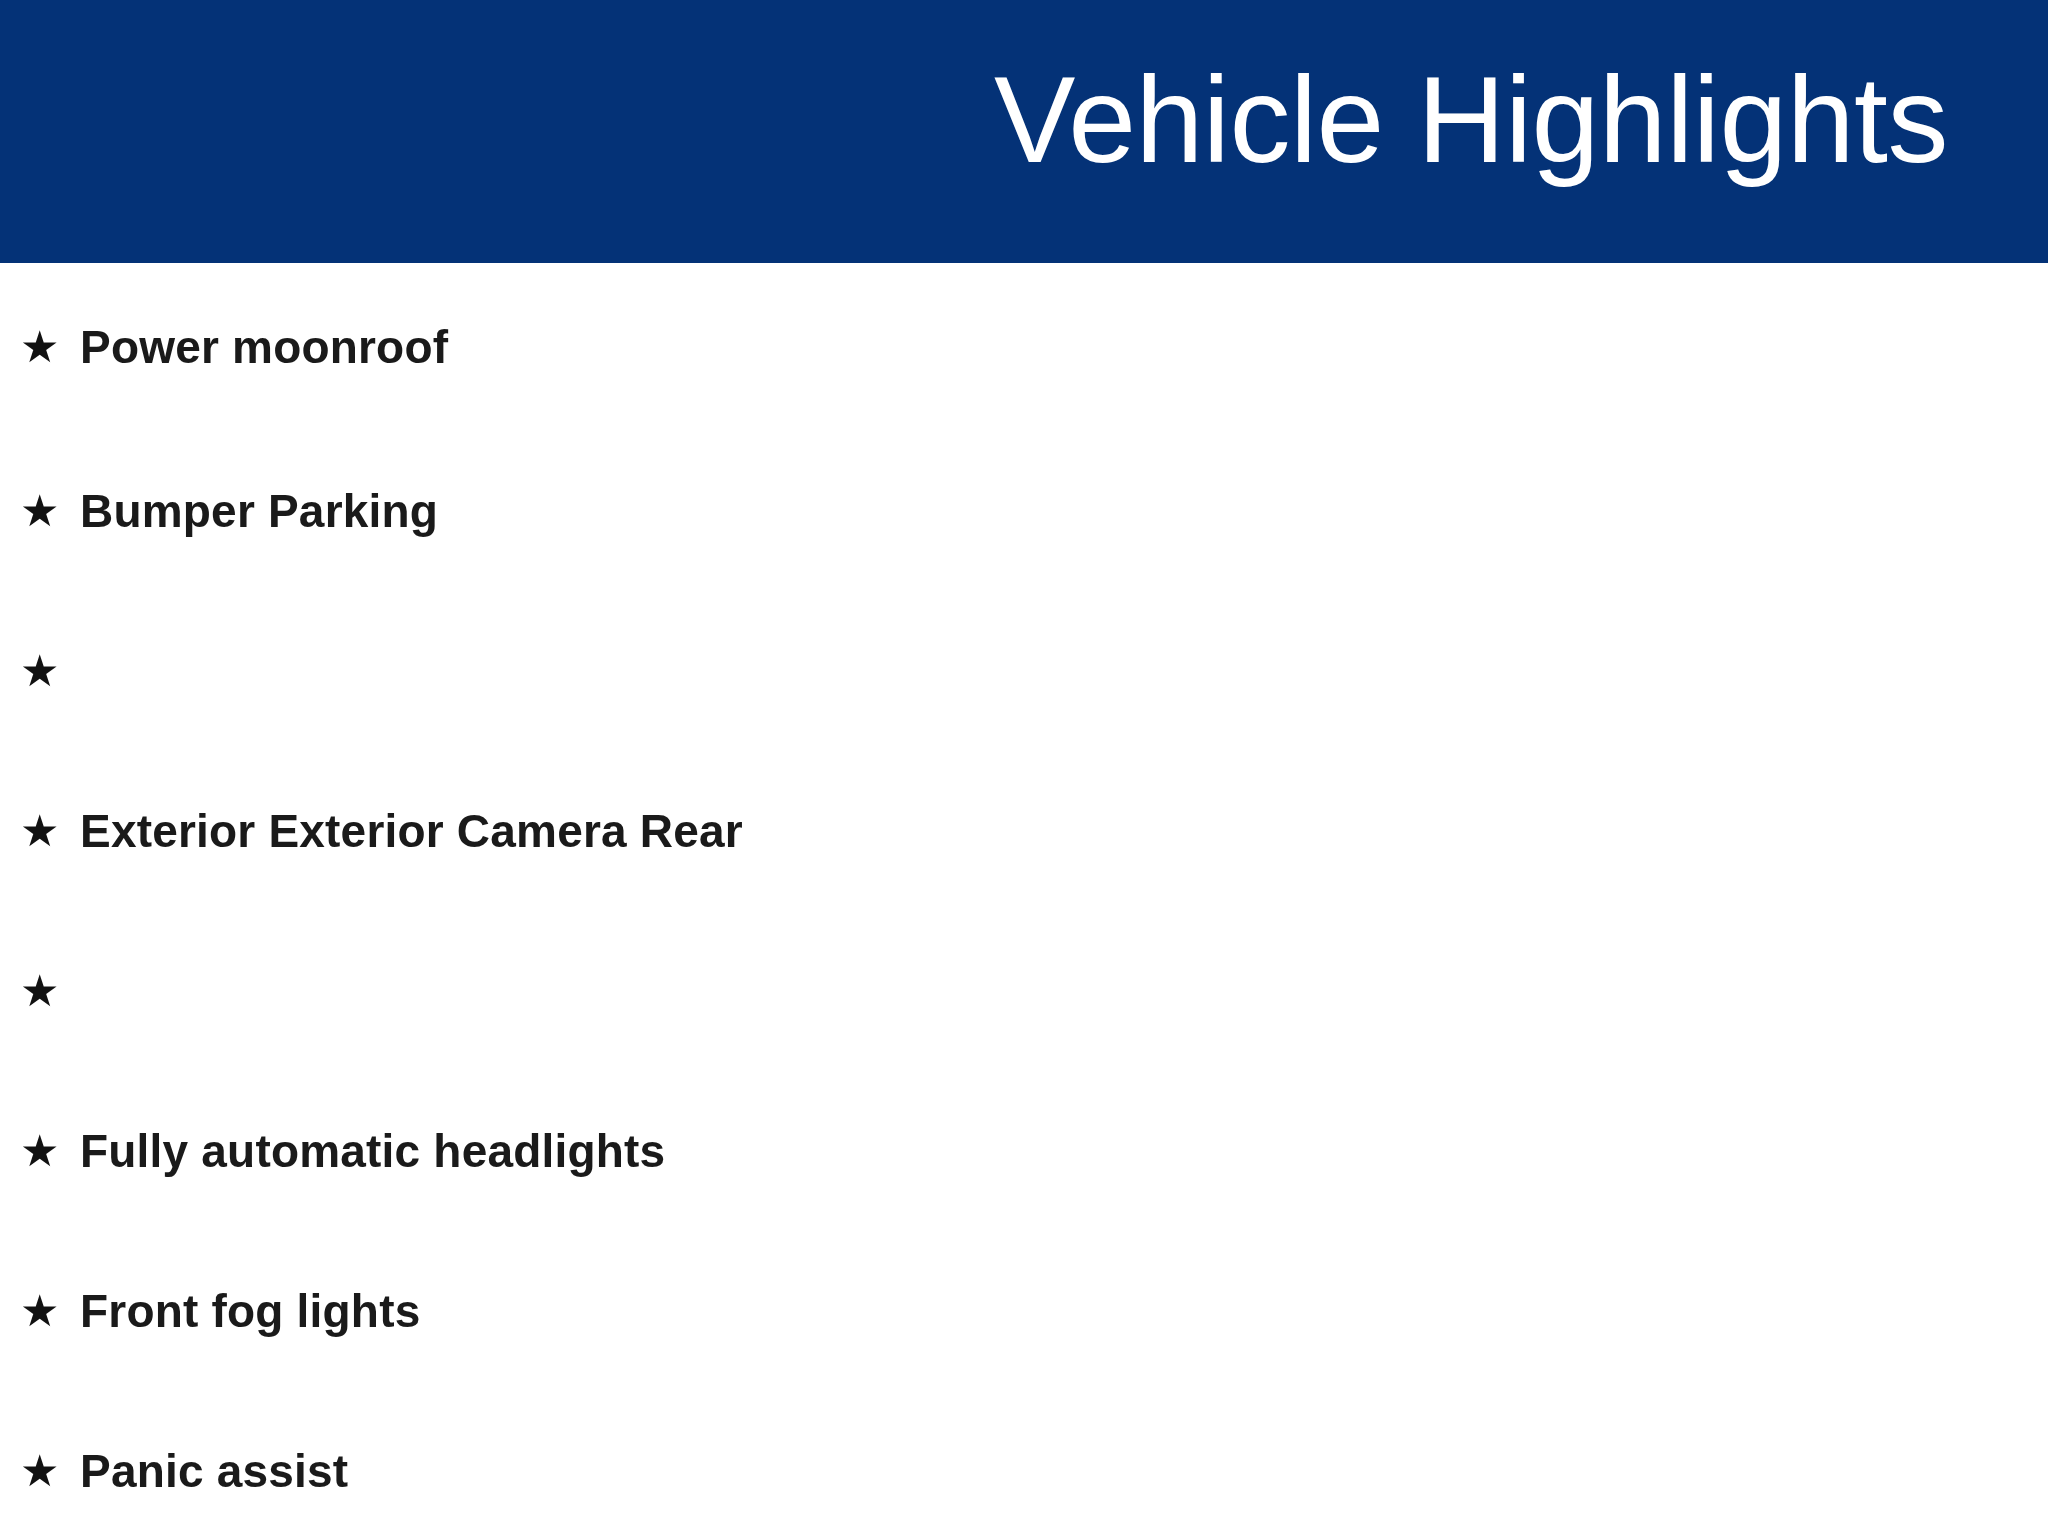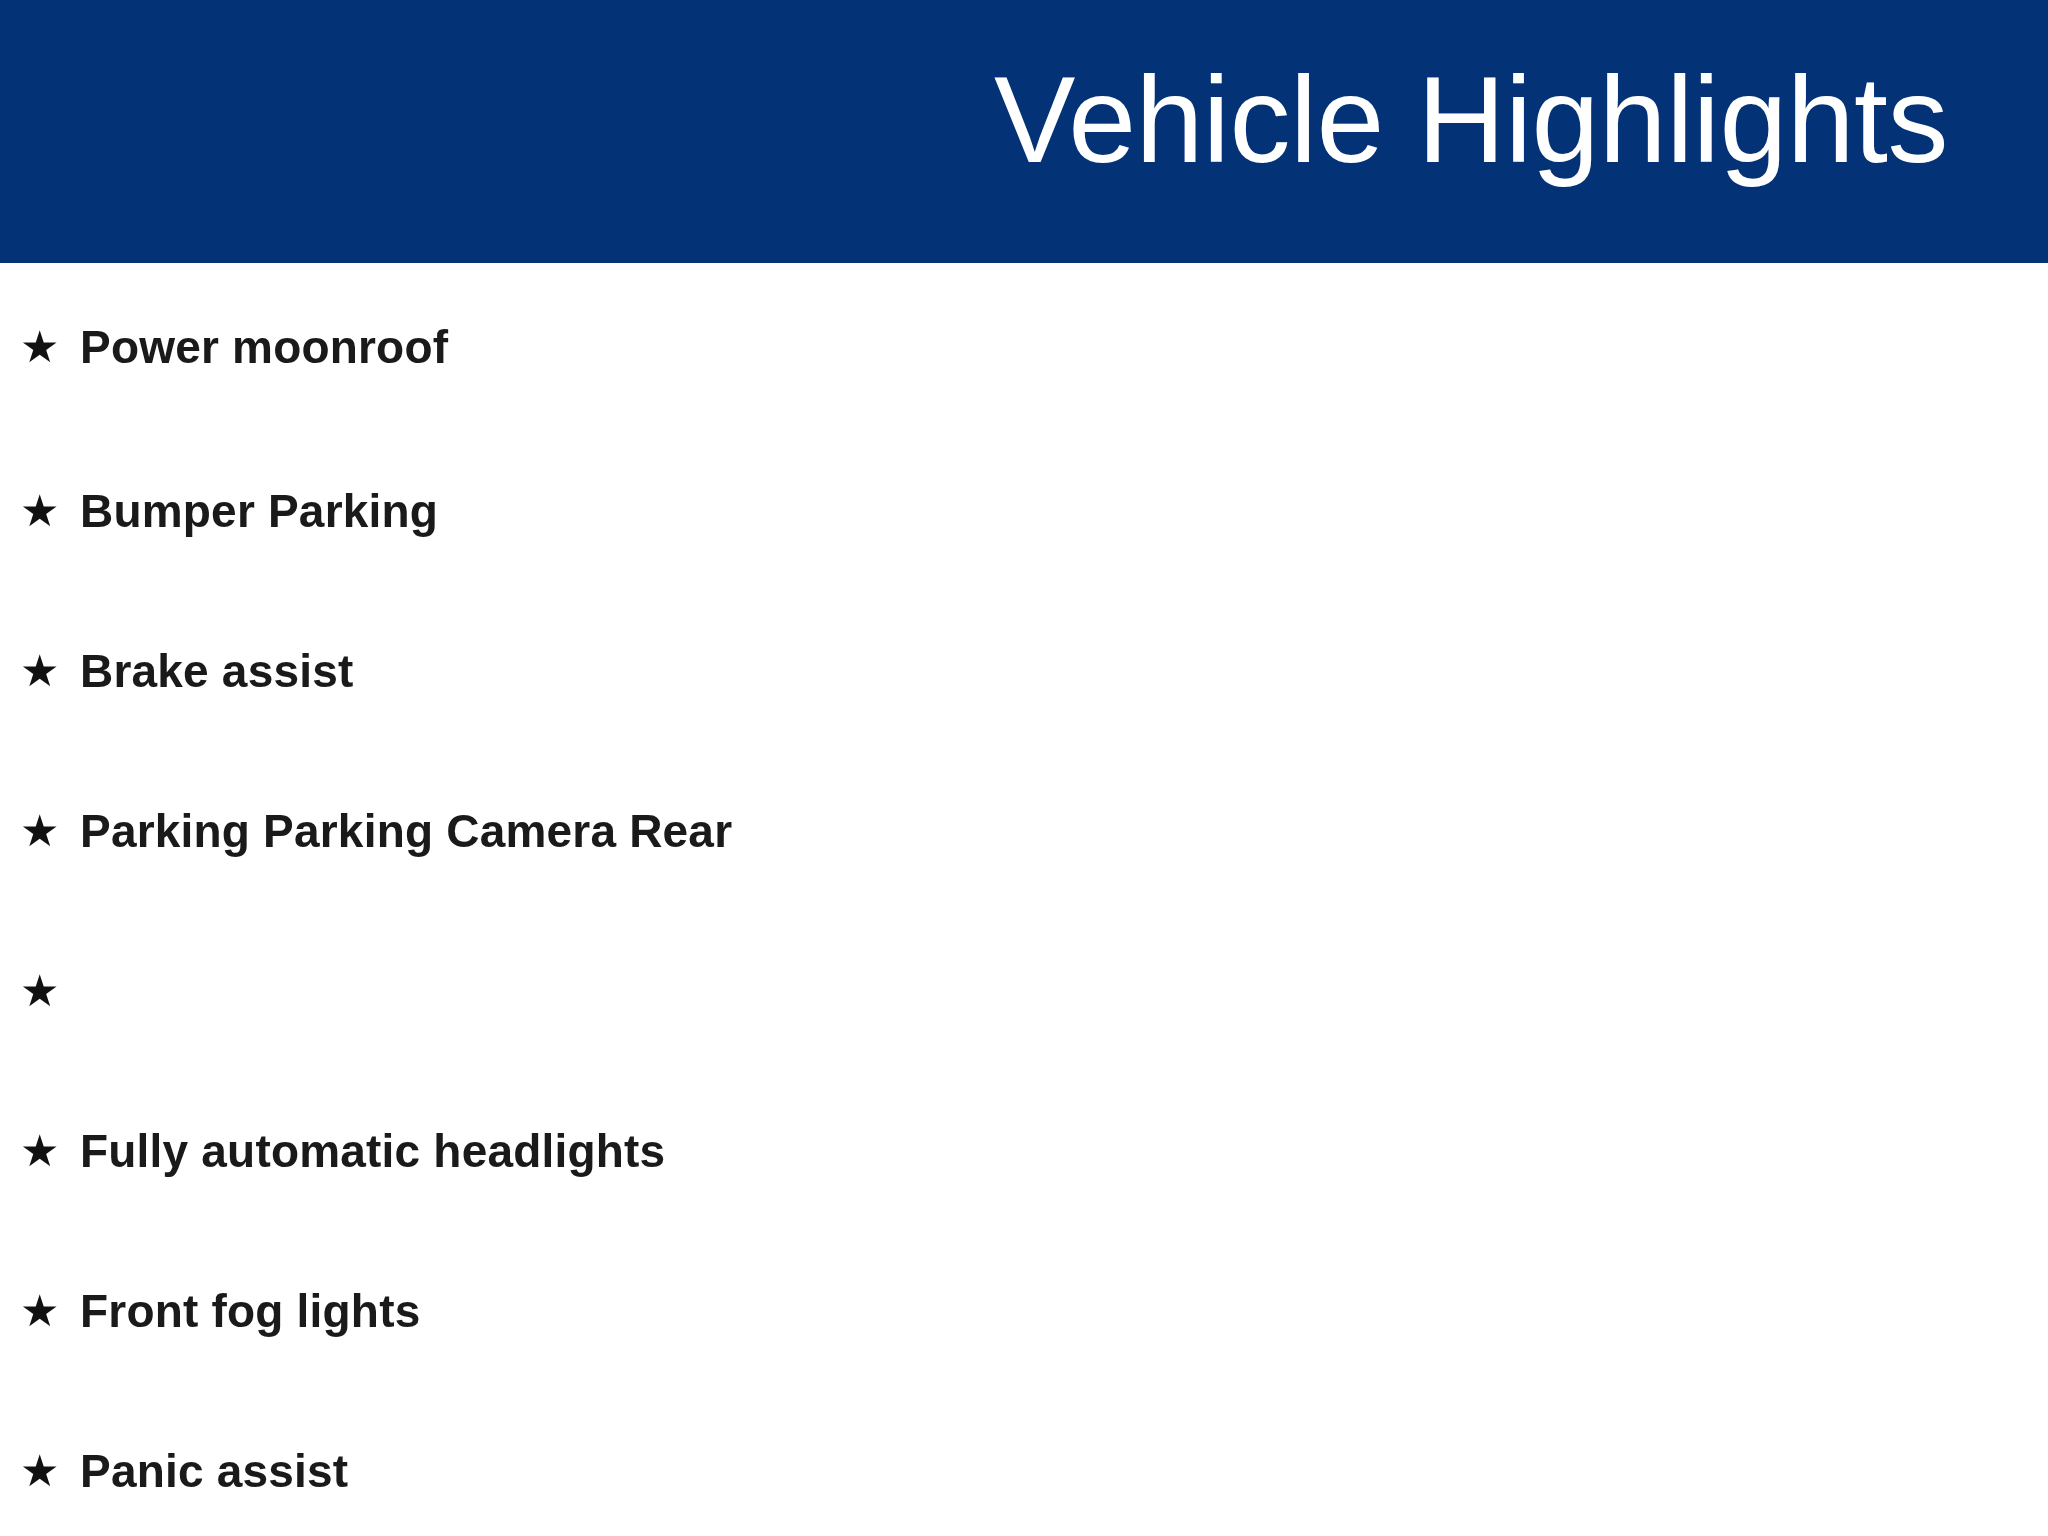--- a/index.html
+++ b/index.html
@@ -106,26 +106,25 @@
       <span class="highlight-label">Power moonroof</span>
     </li>
 
     <li class="highlight-item">
       <span class="bullet-star">★</span>
       <span class="highlight-label">Bumper Parking</span>
     </li>
 
     <li class="highlight-item">
       <span class="bullet-star">★</span>
-      <span class="highlight-label">Brake assist</span>
     </li>
 
     <li class="highlight-item">
       <span class="bullet-star">★</span>
-      <span class="highlight-label">Parking Parking Camera Rear</span>
+      <span class="highlight-label">Exterior Exterior Camera Rear</span>
     </li>
 
     <li class="highlight-item">
       <span class="bullet-star">★</span>
     </li>
 
     <li class="highlight-item">
       <span class="bullet-star">★</span>
       <span class="highlight-label">Fully automatic headlights</span>
     </li>

